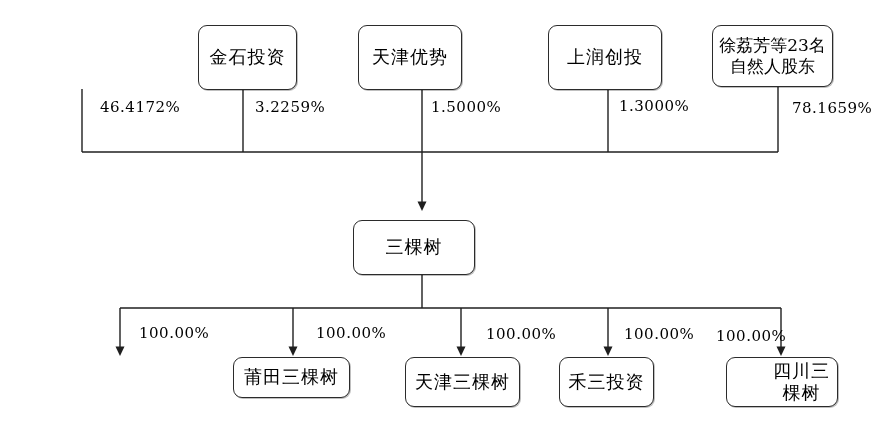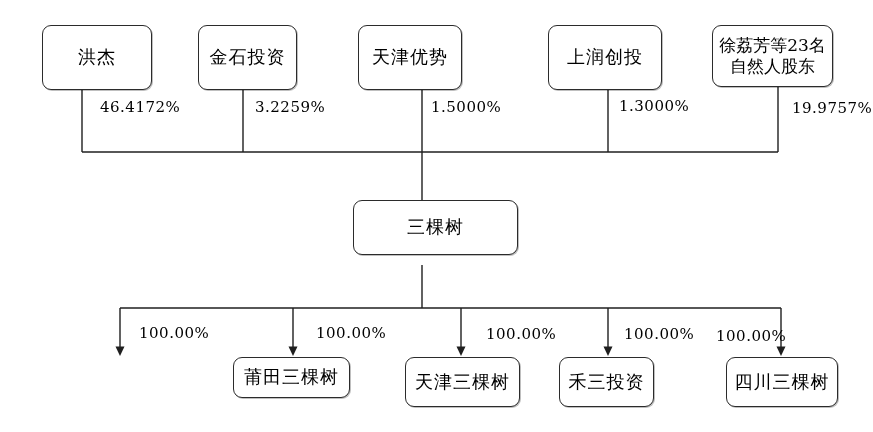--- a/index.html
+++ b/index.html
@@ -40,27 +40,27 @@
     letter-spacing: 0.5px;
     white-space: nowrap;
   }
   
   .n-hongjie   { left: 42px;  top: 25px; width: 110px; height: 65px; }
   .n-jinshi    { left: 198px; top: 25px; width: 99px;  height: 65px; }
   .n-tianjinys { left: 358px; top: 25px; width: 104px; height: 65px; }
   .n-shangrun  { left: 548px; top: 25px; width: 114px; height: 65px; }
   .n-xulifang  { left: 712px; top: 25px; width: 121px; height: 62px; font-size: 17px; letter-spacing: 0; }
   
-  .n-company   { left: 353px; top: 200px; width: 165px; height: 55px; }
+  .n-company   { left: 353px; top: 220px; width: 122px; height: 55px; }
   
   .n-sanjiang  { left: 62px;  top: 357px; width: 115px; height: 50px; }
   .n-putian    { left: 233px; top: 357px; width: 117px; height: 41px; }
   .n-tianjin3  { left: 405px; top: 357px; width: 115px; height: 50px; }
   .n-hesan     { left: 559px; top: 357px; width: 95px;  height: 50px; }
-  .n-sichuan   { left: 726px; top: 357px; width: 112px; height: 50px; }
+  .n-sichuan   { left: 726px; top: 357px; width: 112px; height: 50px; padding-left: 39px; }
   
   .p-0 { left: 100px; top: 100px; }
   .p-1 { left: 255px; top: 100px; }
   .p-2 { left: 431px; top: 100px; }
   .p-3 { left: 619px; top: 99px;  }
   .p-4 { left: 792px; top: 101px; }
   
   .q-0 { left: 139px; top: 326px; }
   .q-1 { left: 316px; top: 326px; }
   .q-2 { left: 486px; top: 327px; }
@@ -98,32 +98,31 @@
     <g stroke="none" fill="#1f1f1f">
       <polygon points="422,211 417.5,201.5 426.5,201.5"></polygon>
       <polygon points="120,356 115.5,346.5 124.5,346.5"></polygon>
       <polygon points="293,356 288.5,346.5 297.5,346.5"></polygon>
       <polygon points="461,356 456.5,346.5 465.5,346.5"></polygon>
       <polygon points="608,356 603.5,346.5 612.5,346.5"></polygon>
       <polygon points="781,356 776.5,346.5 785.5,346.5"></polygon>
     </g>
   </svg>
 
-  <div class="node n-hongjie">洪杰</div>
   <div class="node n-tianjinys">天津优势</div>
   <div class="node n-jinshi">金石投资</div>
   <div class="node n-shangrun">上润创投</div>
   <div class="node n-xulifang">徐荔芳等23名
 自然人股东</div>
 
   <div class="pct p-0">46.4172%</div>
   <div class="pct p-1">3.2259%</div>
   <div class="pct p-2">1.5000%</div>
   <div class="pct p-3">1.3000%</div>
-  <div class="pct p-4">19.9757%</div>
+  <div class="pct p-4">78.1659%</div>
 
   <div class="node n-company">三棵树</div>
 
   <div class="node n-putian">莆田三棵树</div>
   <div class="node n-tianjin3">天津三棵树</div>
   <div class="node n-hesan">禾三投资</div>
   <div class="node n-sichuan">四川三棵树</div>
 
   <div class="pct q-0">100.00%</div>
   <div class="pct q-1">100.00%</div>

